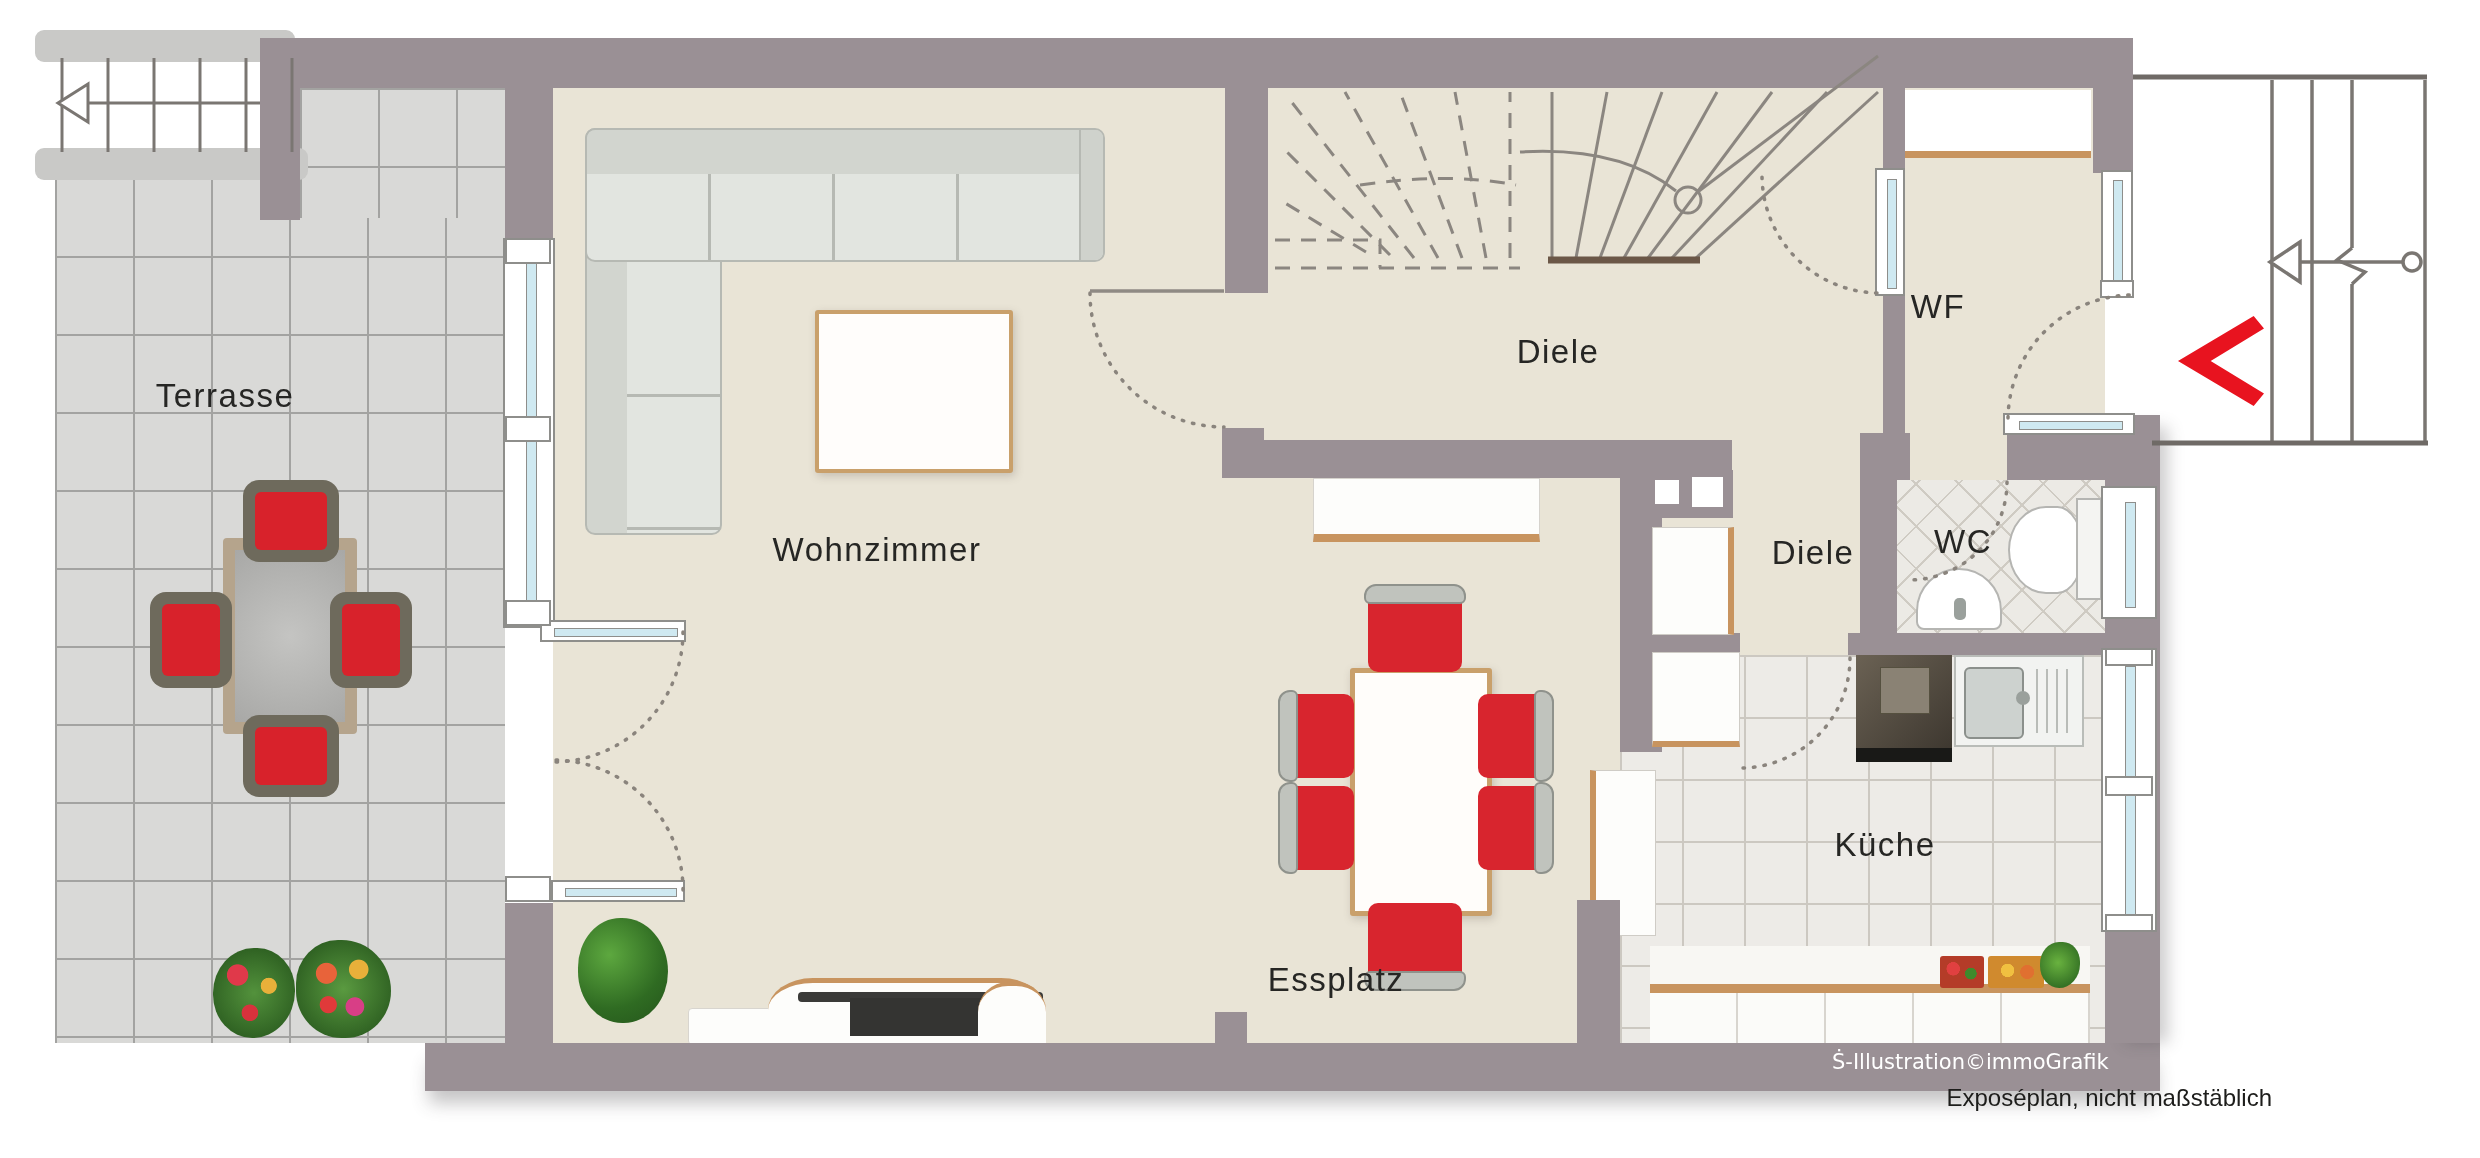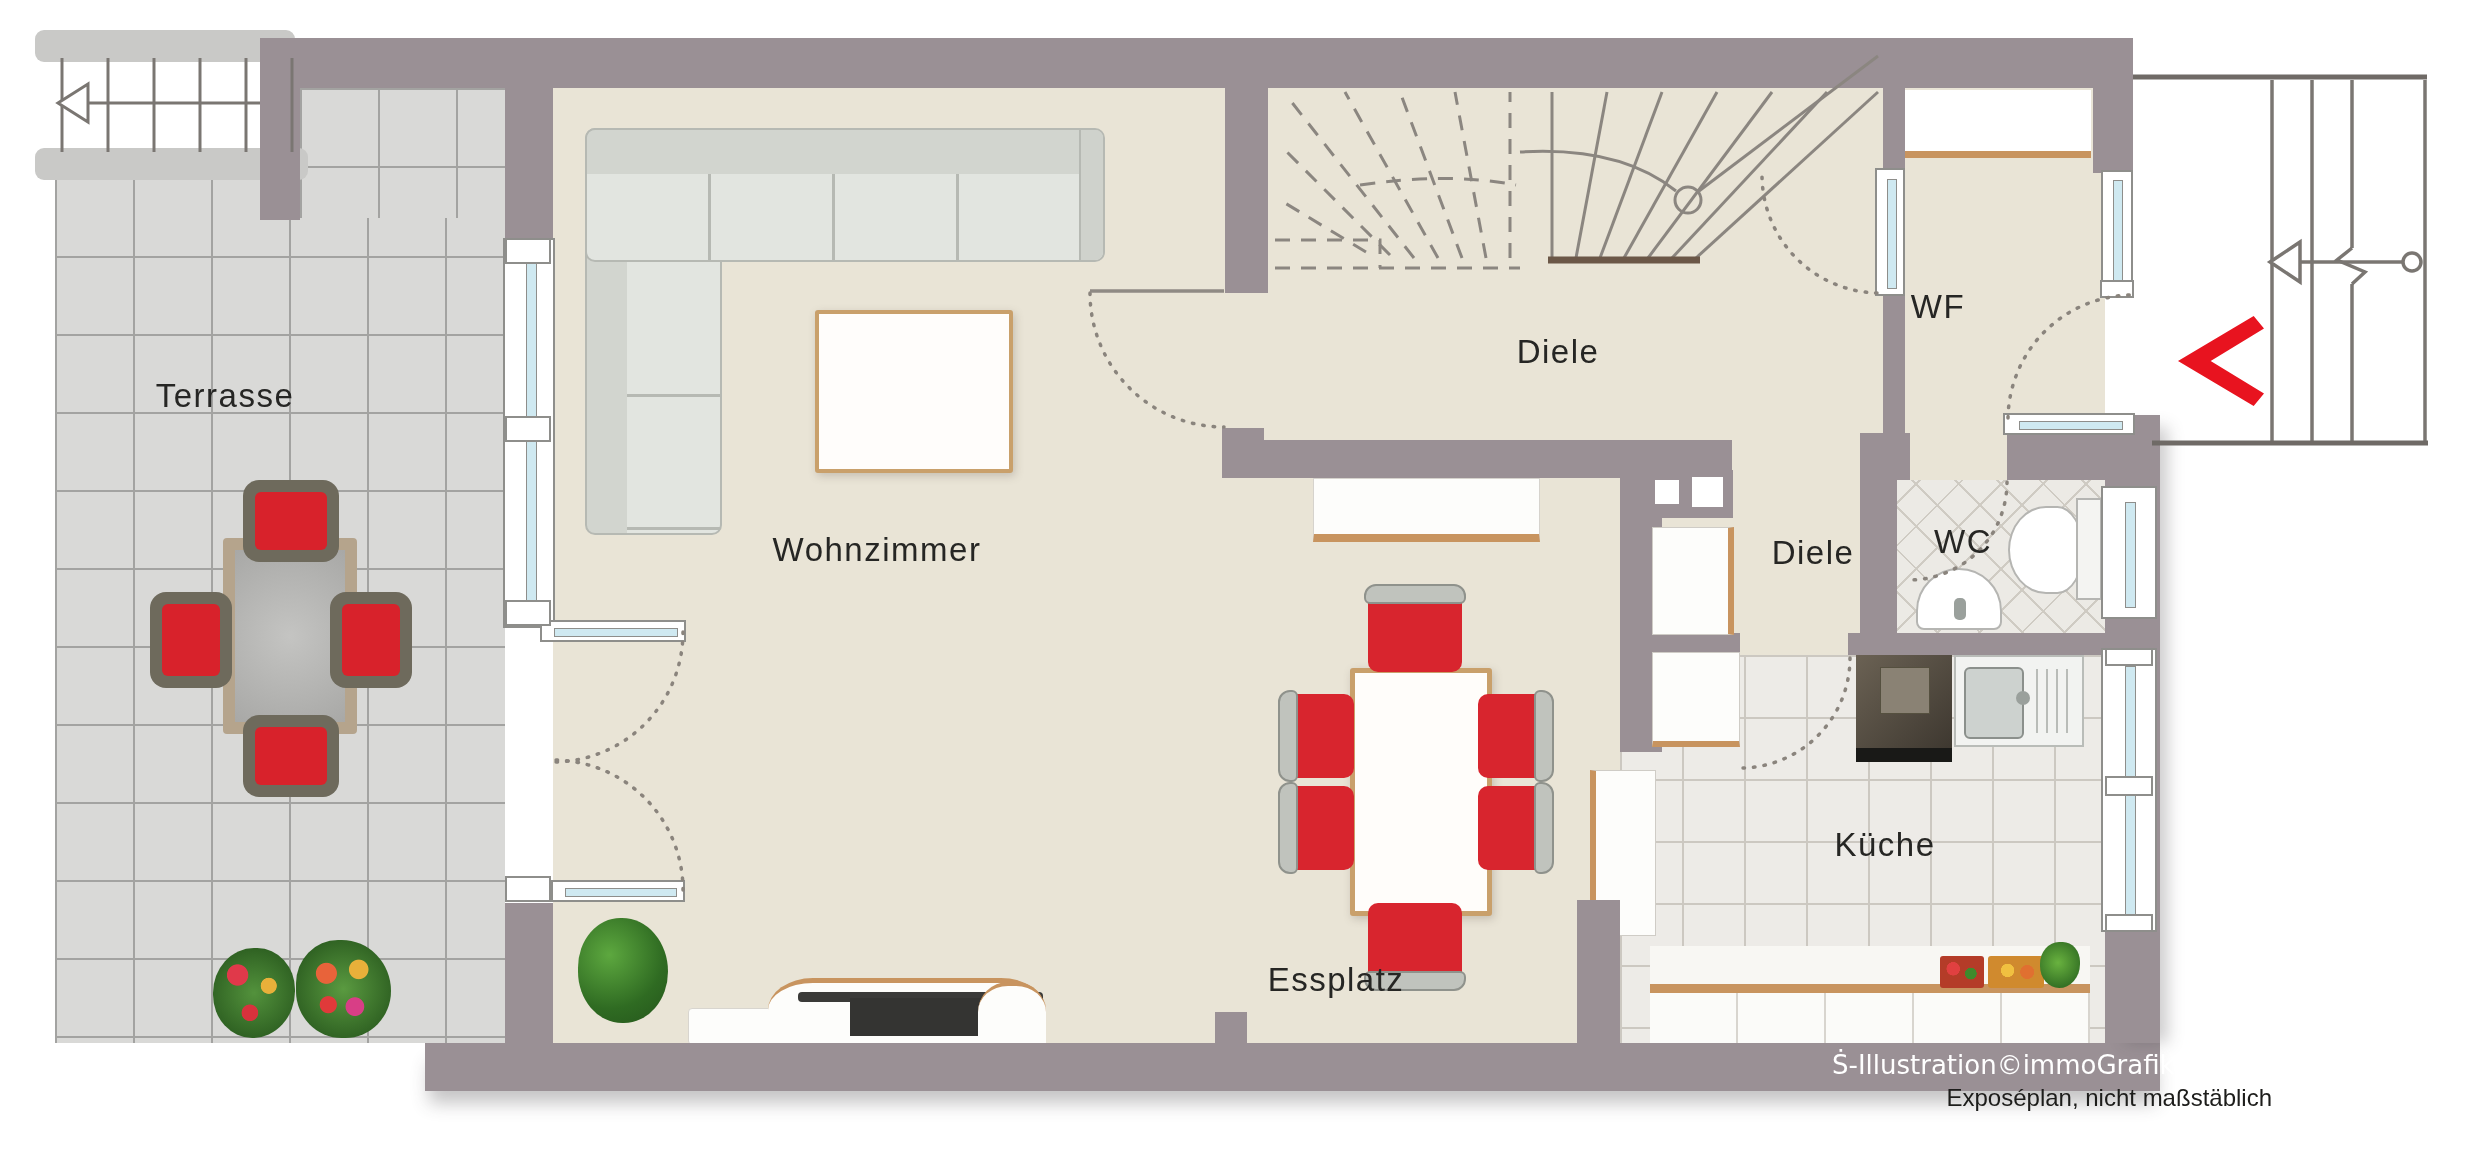--- a/index.html
+++ b/index.html
@@ -202,21 +202,21 @@
   .lbl{position:absolute;transform:translate(-50%,-50%);color:#262624;font-size:33px;letter-spacing:1.5px;
     white-space:nowrap;z-index:6;}
   .lbl-terrasse{left:225px;top:396px;}
   .lbl-wohnzimmer{left:877px;top:550px;}
   .lbl-diele{left:1558px;top:352px;}
   .lbl-wf{left:1938px;top:307px;}
   .lbl-flur{left:1813px;top:553px;}
   .lbl-wc{left:1963px;top:542px;}
   .lbl-kueche{left:1885px;top:845px;}
   .lbl-essplatz{left:1336px;top:980px;}
-  .watermark{position:absolute;left:1832px;top:1050px;color:#ffffff;font-size:26px;z-index:6;
+  .watermark{position:absolute;left:1832px;top:1050px;color:#ffffff;font-size:21px;z-index:6;
     font-family:"DejaVu Sans", sans-serif;white-space:nowrap;}
   .caption{position:absolute;right:208px;top:1084px;color:#1d1d1b;font-size:24px;z-index:6;white-space:nowrap;}
 </style>
 </head>
 <body>
 
 <div class="plan">
 
   <div class="abs floor-cream"></div>
   <div class="abs tile-terrace terrace-main"></div>

